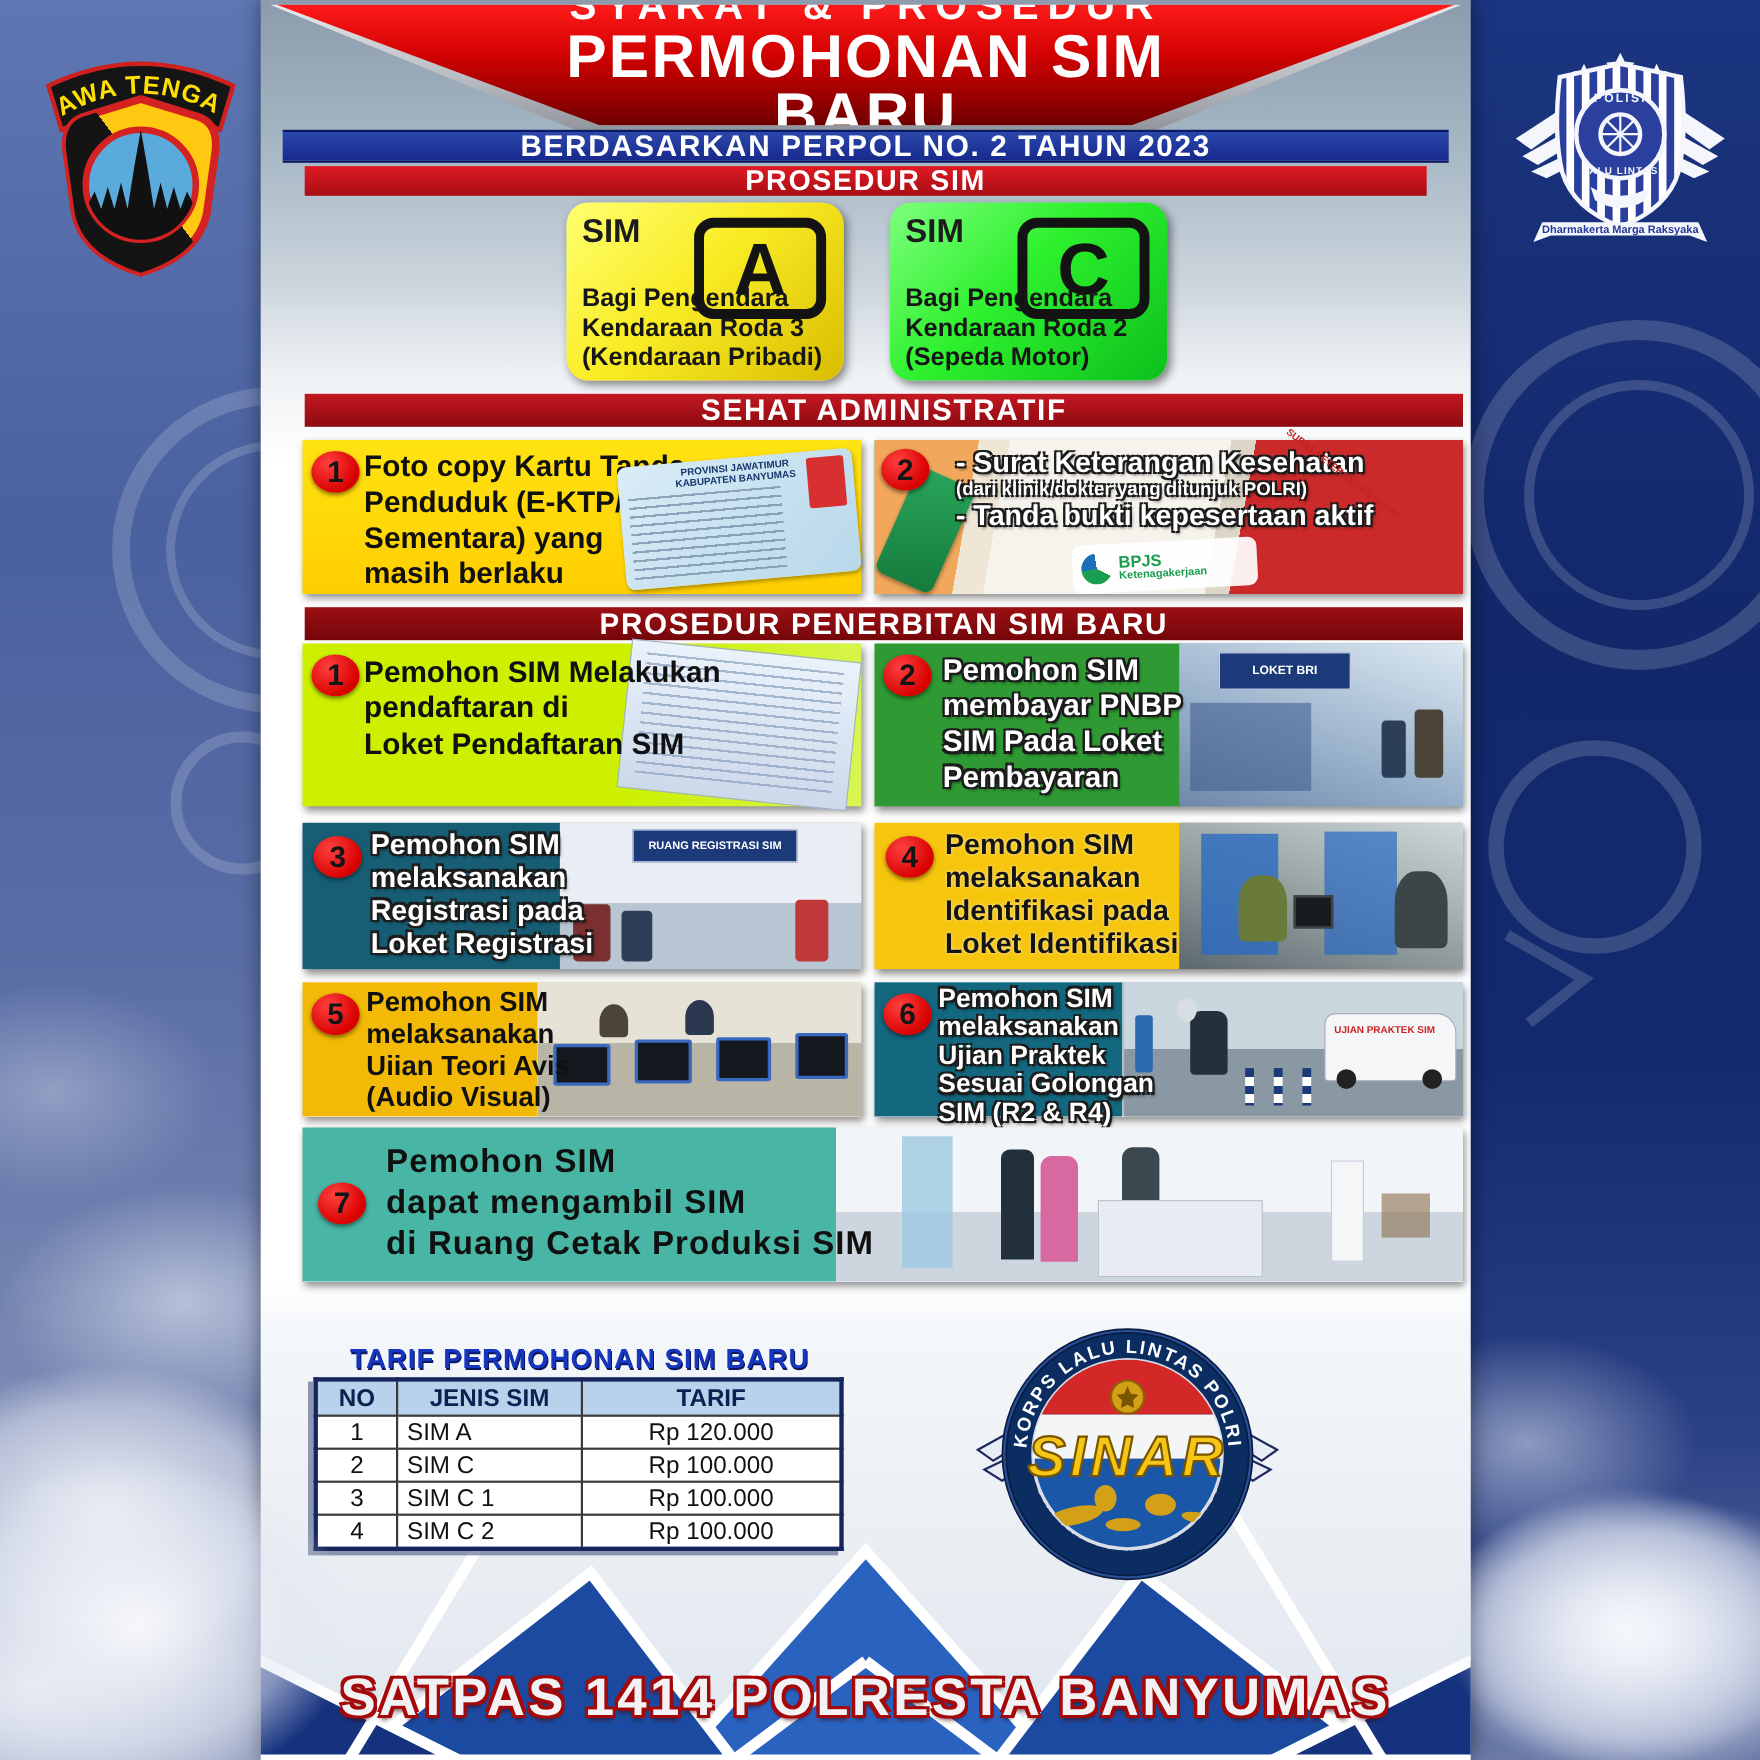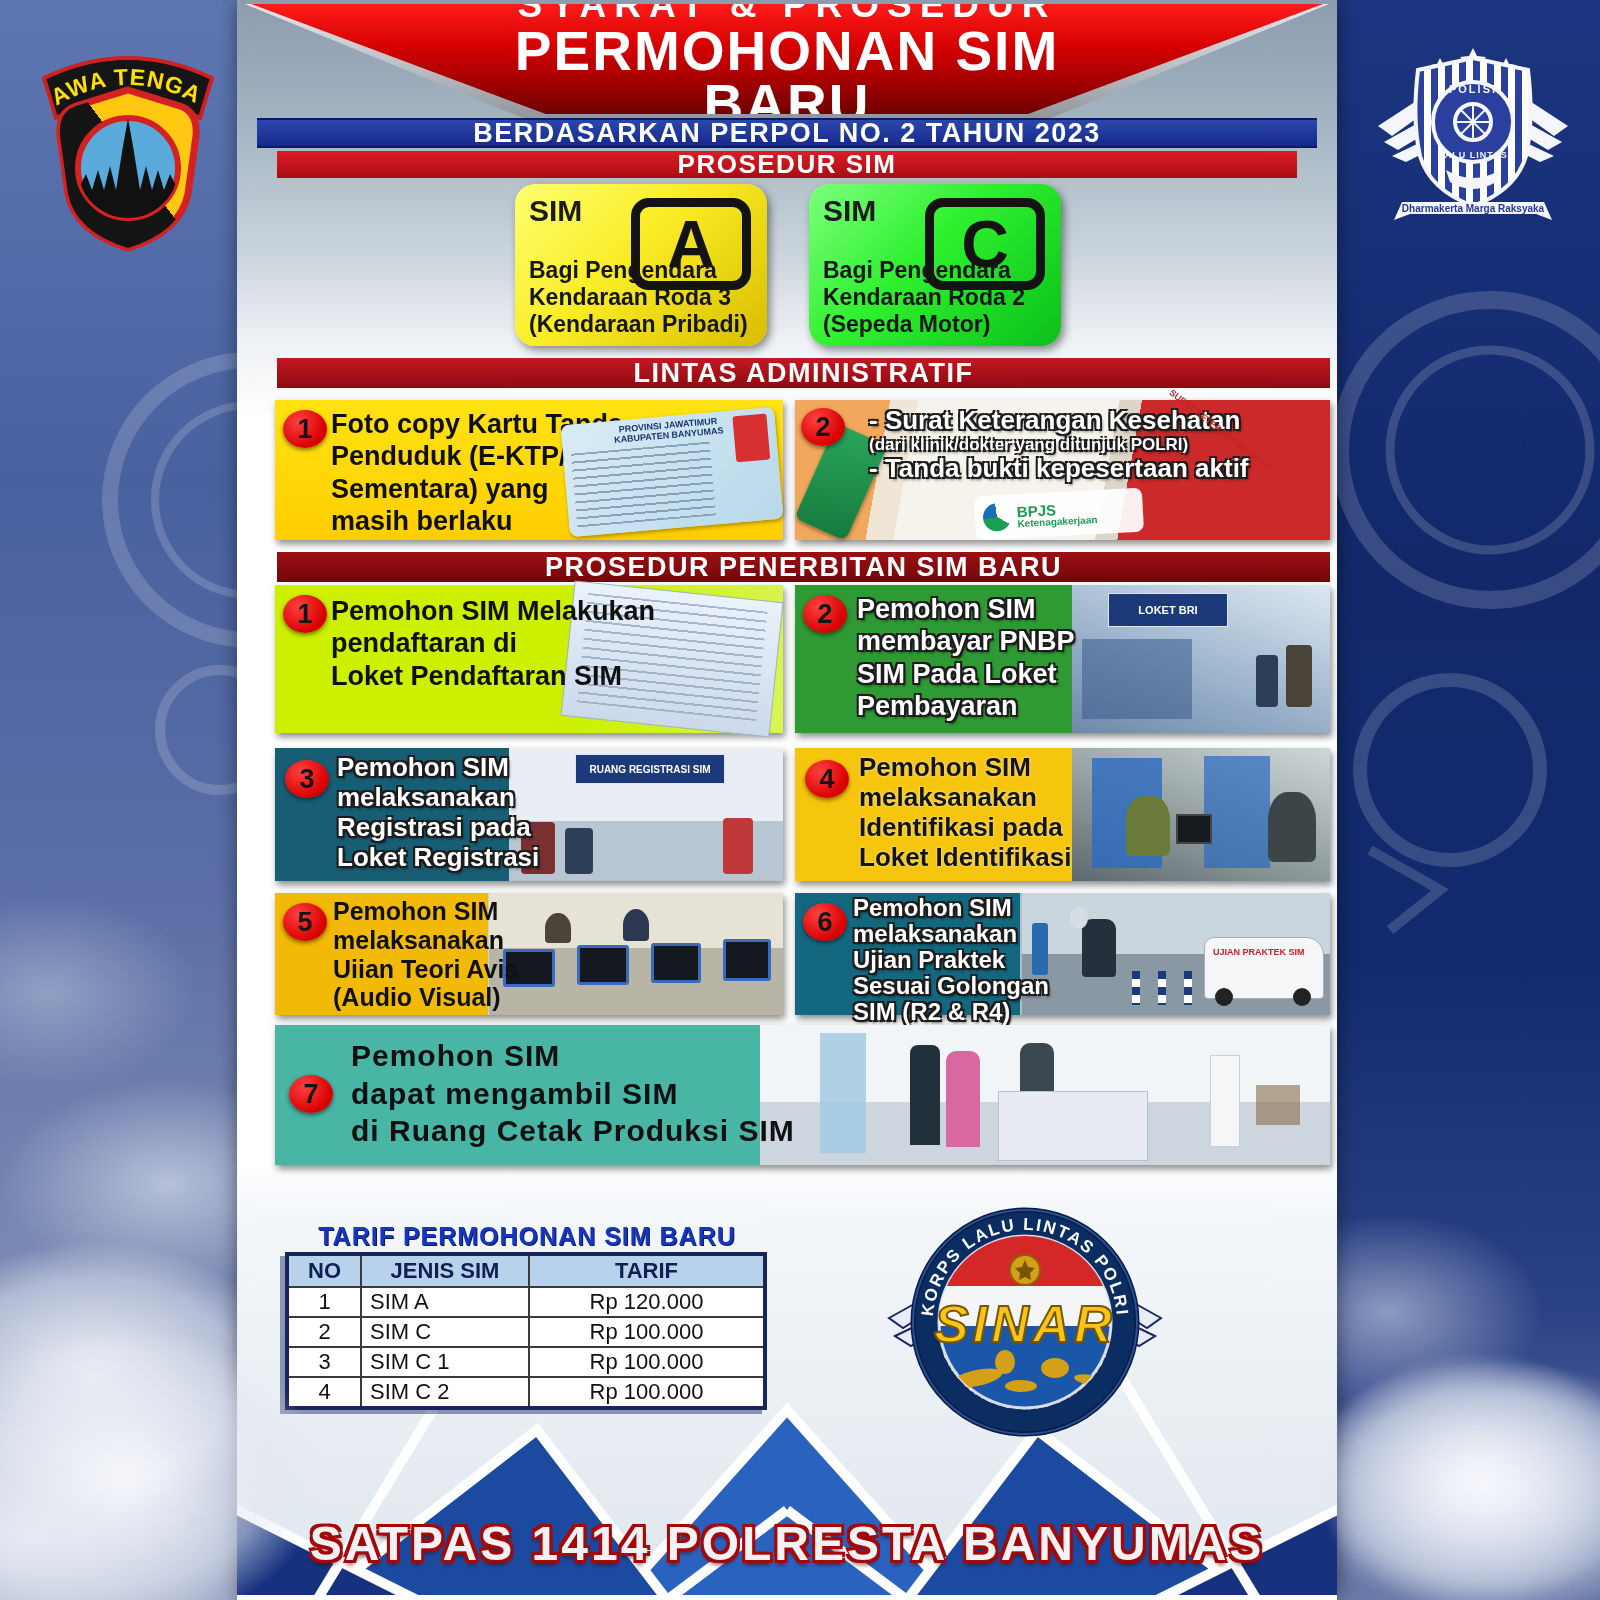--- a/index.html
+++ b/index.html
@@ -216,21 +216,21 @@
     <div class="abs simcard card-c">
       <div class="simword">SIM</div>
       <div class="letterbox">C</div>
       <div class="simdesc">
         <div>Bagi Pengendara</div>
         <div>Kendaraan Roda 2</div>
         <div>(Sepeda Motor)</div>
       </div>
     </div>
 
-    <div class="abs bar bar-syarat">LINTAS ADMINISTRATIF</div>
+    <div class="abs bar bar-syarat">SEHAT ADMINISTRATIF</div>
 
     <div class="box" style="left:38px;top:400px;width:508px;height:140px;background:linear-gradient(180deg,#ffe312,#ffce00);">
       <span class="num" style="left:8px;top:10px">1</span>
       <div class="lines dark-txt" style="left:56px;top:8px;font-size:27px">
         <div>Foto copy Kartu Tanda</div>
         <div>Penduduk (E-KTP/KTP</div>
         <div>Sementara) yang</div>
         <div>masih berlaku</div>
       </div>
       <div class="ktp">
@@ -340,21 +340,21 @@
         <div>Uiian Teori Avis</div>
         <div>(Audio Visual)</div>
       </div>
     </div>
 
     <div class="box" style="left:558px;top:893px;width:535px;height:122px;background:linear-gradient(90deg,#13687f 0 42%,#aebfca 42%);">
       <div class="photo" style="right:0;top:0;width:308px;height:122px;background:linear-gradient(180deg,#c9d6de 0 50%,#8a98a4 50%);">
         <div class="abs" style="left:60px;top:26px;width:34px;height:58px;background:#24303c;border-radius:10px 10px 4px 4px"></div>
         <div class="abs" style="left:48px;top:14px;width:18px;height:22px;background:#d8dde2;border-radius:50%"></div>
         <div class="abs" style="left:10px;top:30px;width:16px;height:52px;background:#2a6ab0;border-radius:3px"></div>
-        <div class="abs" style="right:6px;top:44px;width:120px;height:62px;background:#f4f6f8;border-radius:10px 18px 4px 4px;border:1px solid #aab;">
+        <div class="abs" style="right:6px;top:28px;width:120px;height:62px;background:#f4f6f8;border-radius:10px 18px 4px 4px;border:1px solid #aab;">
           <div style="position:absolute;left:8px;top:10px;font-size:9px;font-weight:bold;color:#c22;line-height:1.05">UJIAN PRAKTEK SIM</div>
           <div style="position:absolute;left:10px;bottom:-8px;width:18px;height:18px;background:#222;border-radius:50%"></div>
           <div style="position:absolute;right:12px;bottom:-8px;width:18px;height:18px;background:#222;border-radius:50%"></div>
         </div>
         <div class="abs" style="left:110px;top:78px;width:8px;height:34px;background:repeating-linear-gradient(180deg,#1a3a7a 0 8px,#fff 8px 16px)"></div>
         <div class="abs" style="left:136px;top:78px;width:8px;height:34px;background:repeating-linear-gradient(180deg,#1a3a7a 0 8px,#fff 8px 16px)"></div>
         <div class="abs" style="left:162px;top:78px;width:8px;height:34px;background:repeating-linear-gradient(180deg,#1a3a7a 0 8px,#fff 8px 16px)"></div>
       </div>
       <span class="num" style="left:8px;top:10px">6</span>
       <div class="lines white-txt" style="left:58px;top:2px;font-size:24px;line-height:1.08">

